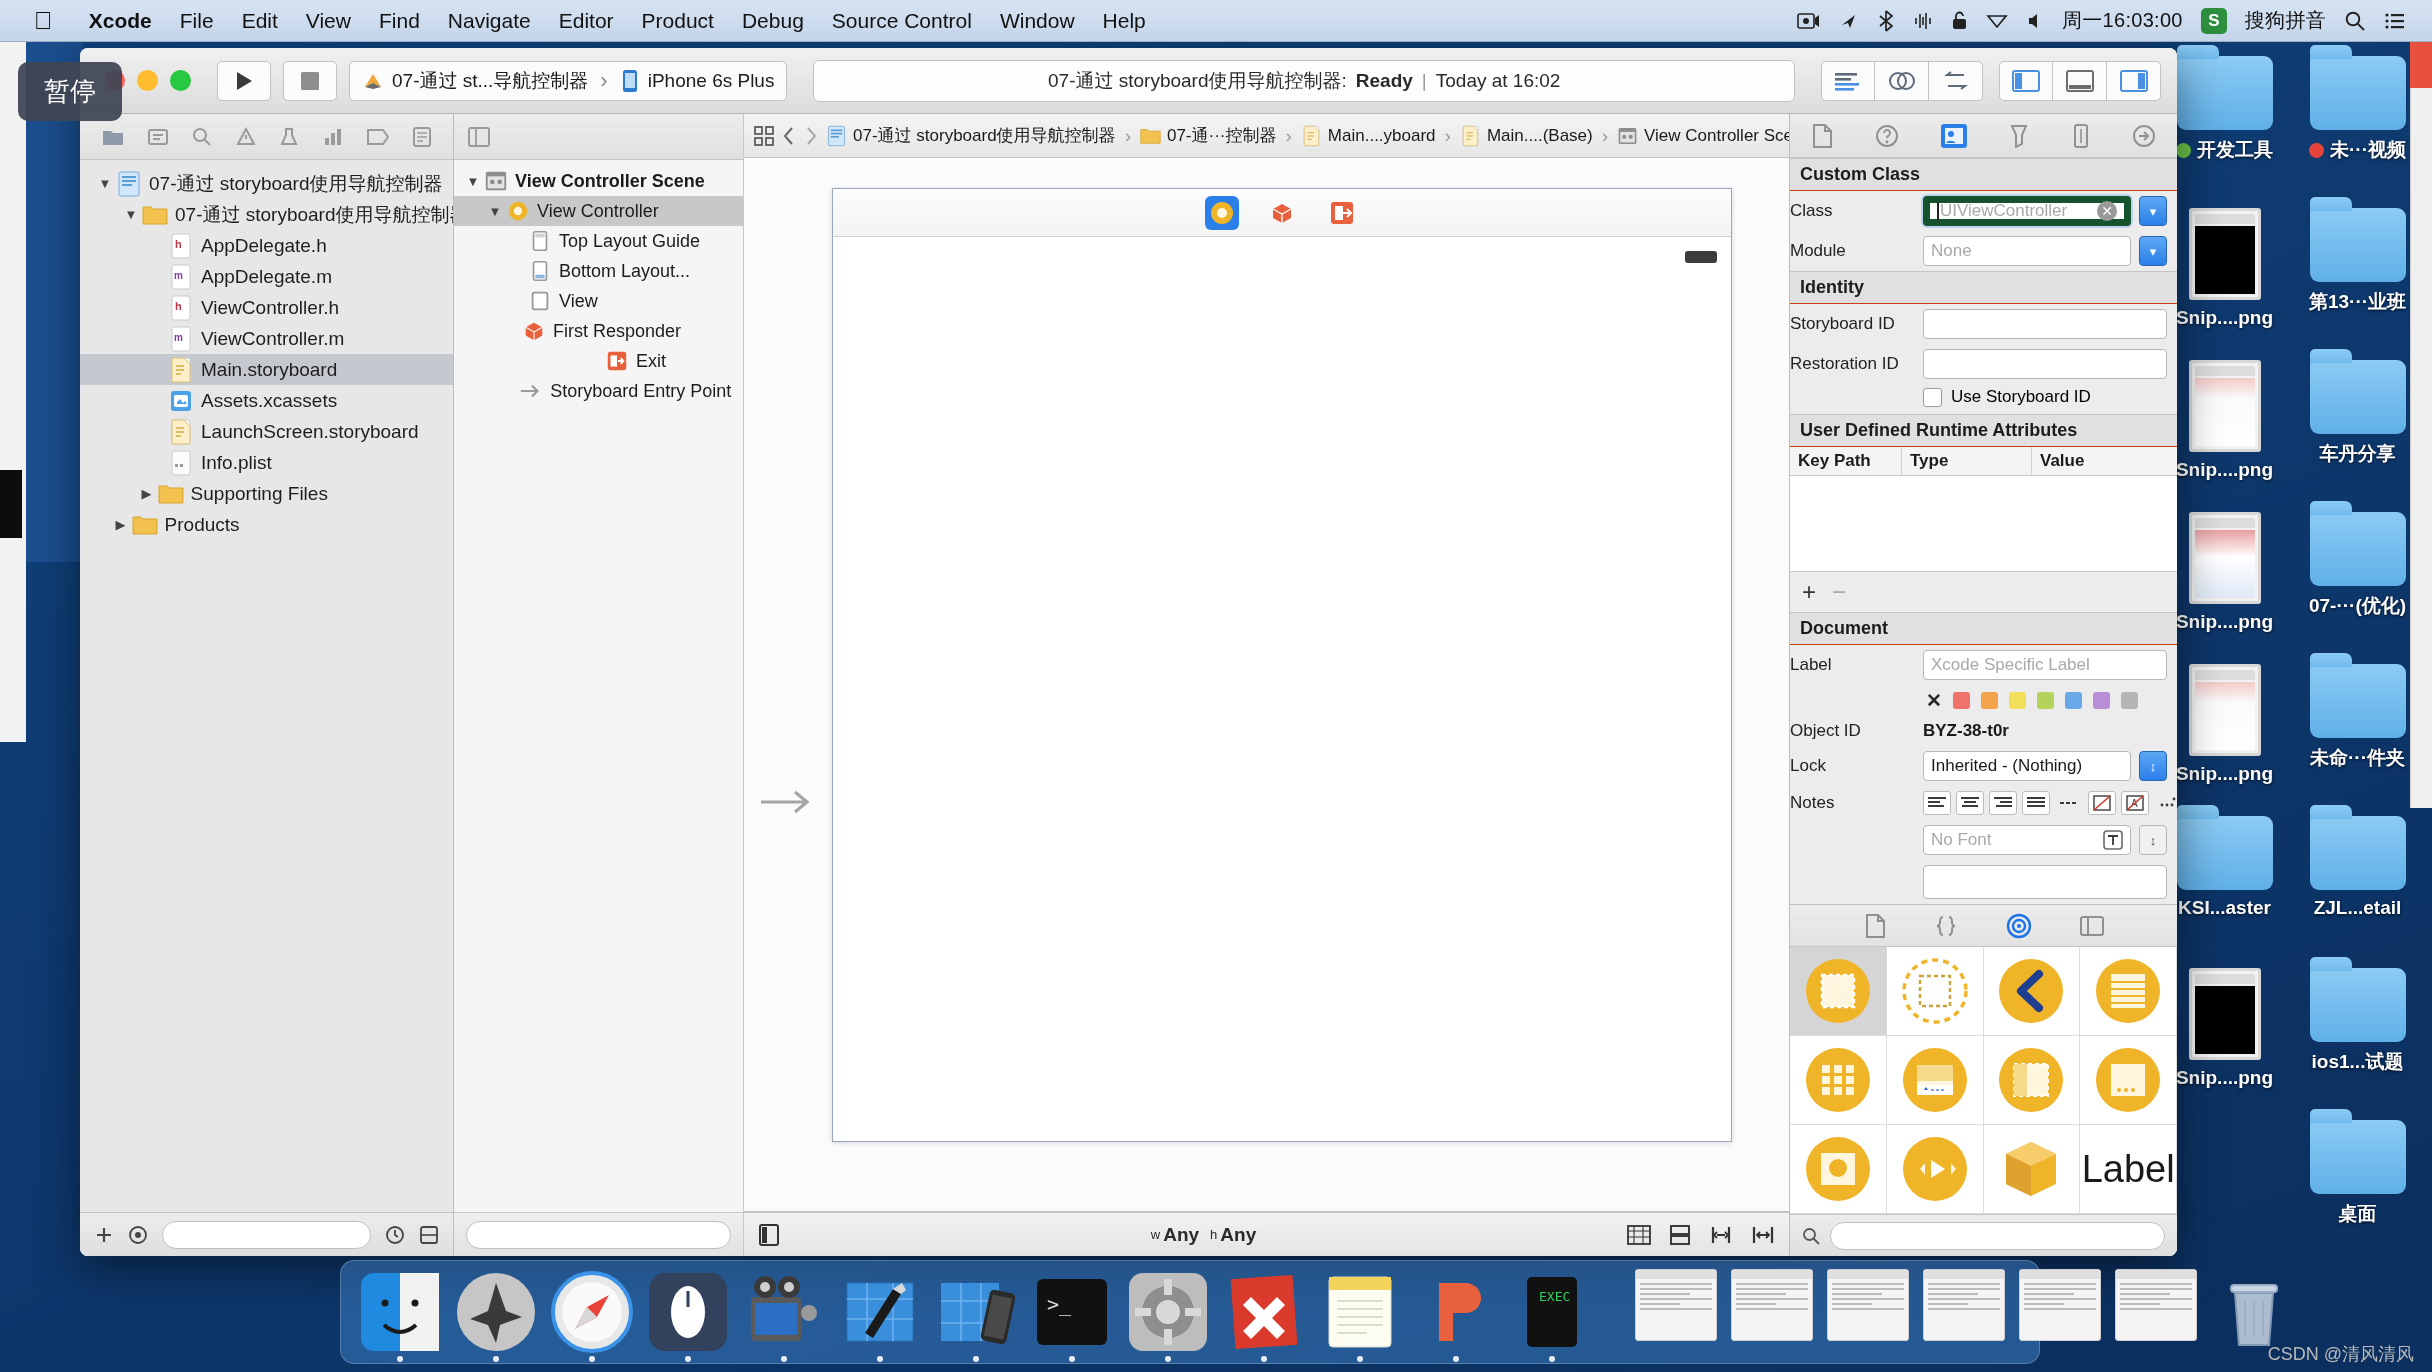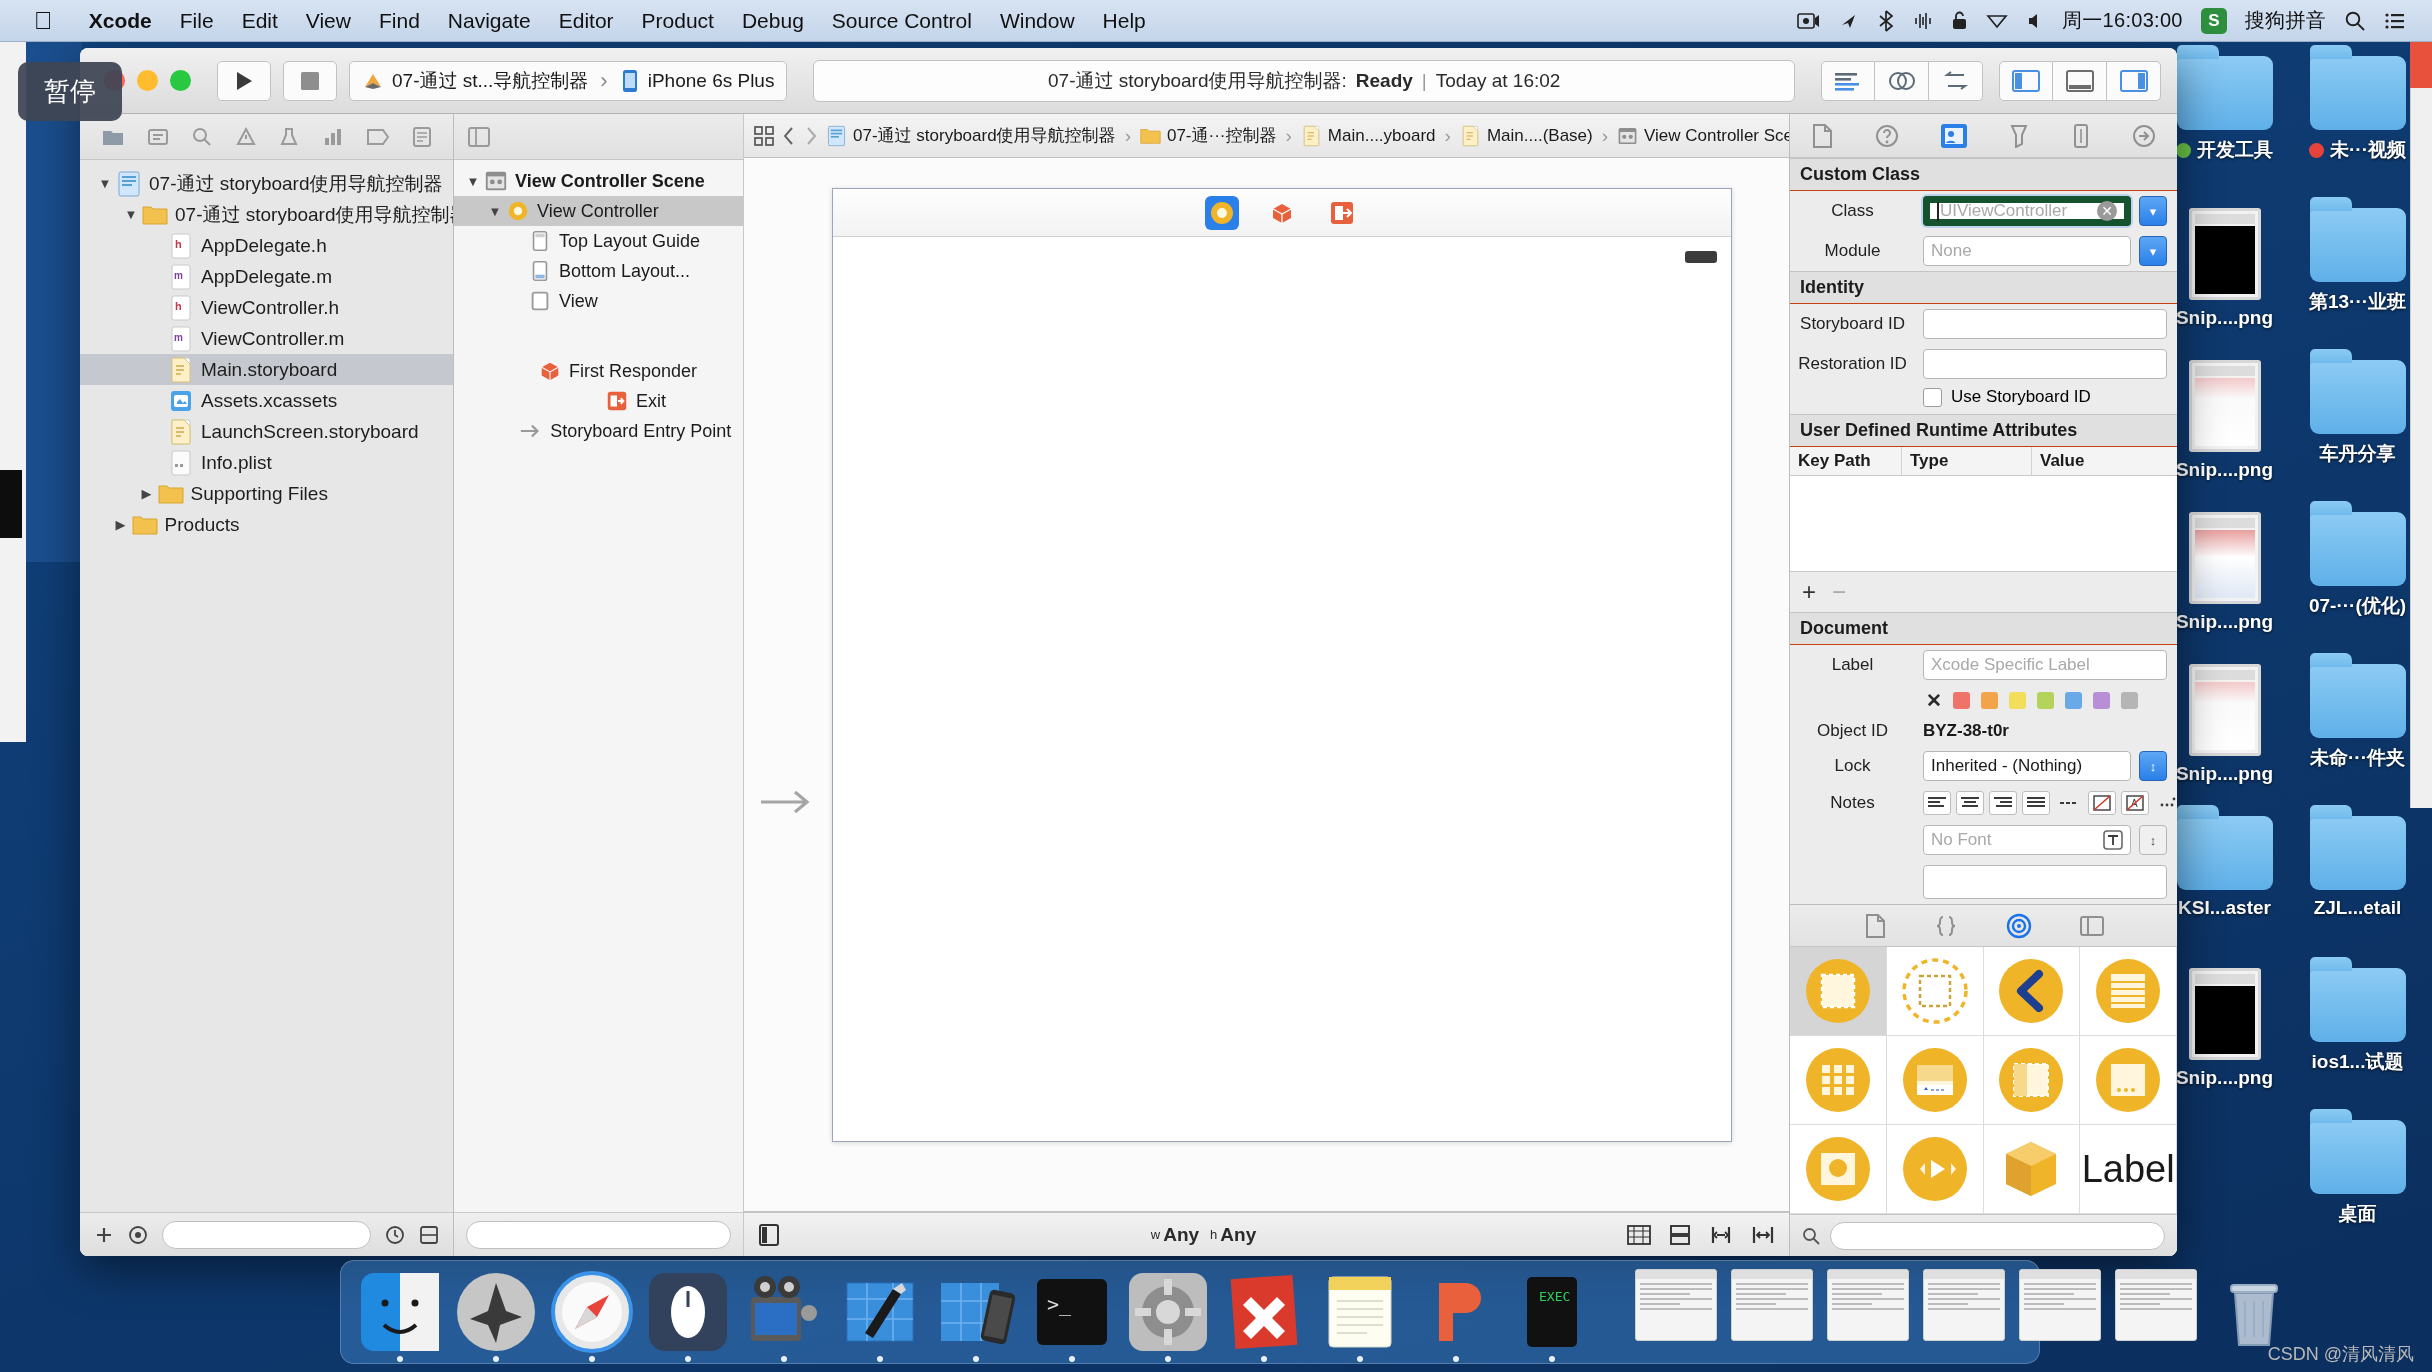--- a/index.html
+++ b/index.html
@@ -218,21 +218,21 @@
     border-bottom: 1px solid #c5c5c5; background: linear-gradient(180deg,#ececec,#e0e0e0);
   }
   .insp-tabs .it { opacity: .6; }
   .insp-tabs .it.active { opacity: 1; }
   .insp-scroll { flex: 0 0 auto; overflow: hidden; }
   .sec-head {
     background: #e0e0e0; border-top: 1px solid #c3c3c3; border-bottom: 1px solid #c2410c;
     font-size: 18px; font-weight: bold; color: #1c1c1c; padding: 5px 10px;
   }
   .frow { display: flex; align-items: center; padding: 5px 10px 5px 0; gap: 8px; }
-  .flabel { width: 125px; text-align: center; font-size: 17px; color: #222; flex: 0 0 125px; }
+  .flabel { width: 125px; text-align: left; font-size: 17px; color: #222; flex: 0 0 125px; }
   .finput {
     flex: 1; height: 30px; background: #fff; border: 1px solid #b6b6b6; border-radius: 4px;
     display: flex; align-items: center; padding: 0 7px; font-size: 17px; color: #1a1a1a;
   }
   .finput.focused { border: 7px solid #14532d; box-shadow: 0 0 0 2px rgba(106,169,239,.35); }
   .finput .ph { color: #a8a8a8; }
   .caret { width: 2px; height: 19px; background: #222; margin-right: 1px; }
   .stepper-blue {
     width: 28px; height: 30px; background: linear-gradient(180deg,#5ea7f5,#2a7fe8);
     border-radius: 4px; border: 1px solid #2566b8; display: flex;
@@ -891,21 +891,21 @@
             </div>
             <div class="orow" style="padding-left: 52px;">
               <span class="tw"></span>
               <span class="tico" style="width:24px;height:24px;flex:0 0 24px">
                 <svg width="26" height="26" viewBox="0 0 26 26">
                   <rect x="5" y="4" width="16" height="18" rx="2" fill="#fff" stroke="#9a9a9a" stroke-width="2"></rect>
                 </svg>
               </span>
               <span>View</span>
             </div>
-            <div class="orow" style="padding-left: 62px; margin-top: 40px;">
+            <div class="orow" style="padding-left: 46px;">
               <span class="tw"></span>
               <span class="tico" style="width:24px;height:24px;flex:0 0 24px">
                 <svg width="26" height="26" viewBox="0 0 26 26">
                   <path d="M4 9l9-5 9 5v9l-9 5-9-5z" fill="#e8603c"></path>
                   <path d="M4 9l9 5 9-5M13 14v10" stroke="#fff" stroke-width="1.2" fill="none"></path>
                 </svg>
               </span>
               <span>First Responder</span>
             </div>
             <div class="orow" style="padding-left: 58px; justify-content: center;">

